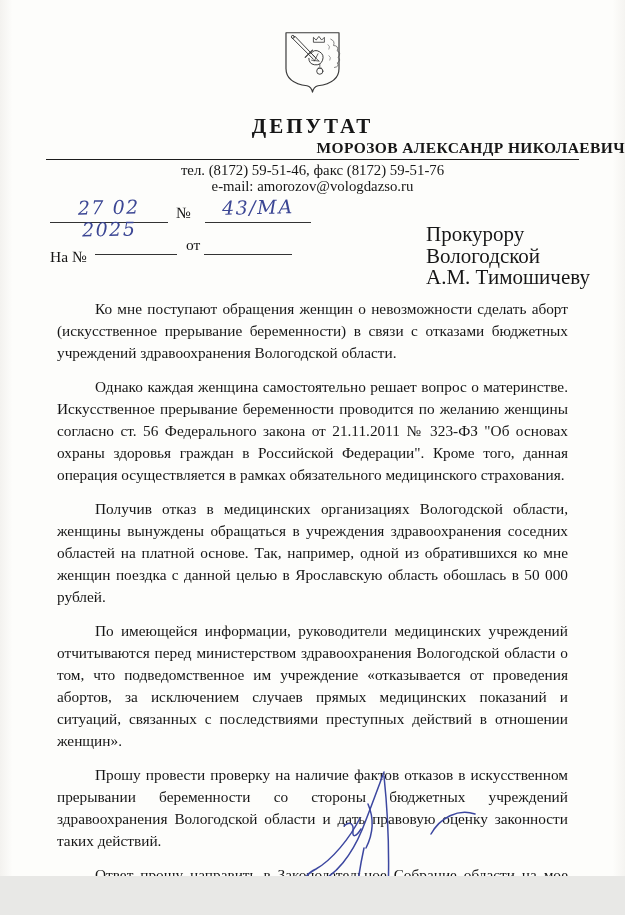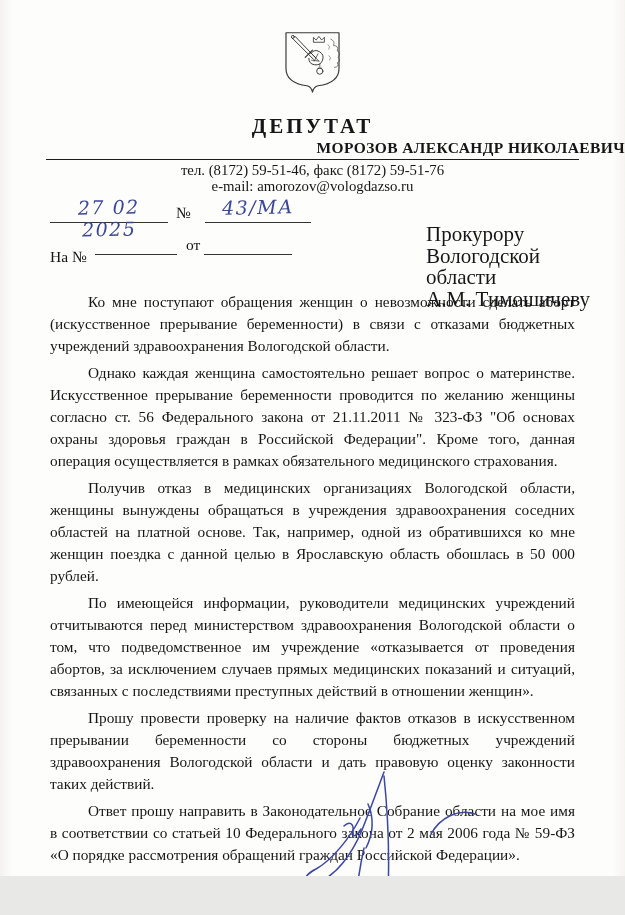--- a/index.html
+++ b/index.html
@@ -31,21 +31,21 @@
   .ref-no{position:absolute;left:126px;top:4px;font-size:15.5px;}
   .ref-num{position:absolute;left:155px;top:-4px;width:106px;text-align:center;border-bottom:1.1px solid #333;height:26px;}
   .reply-row{position:absolute;left:0;top:36px;font-size:15.5px;}
   .reply-label{position:absolute;left:0;top:12px;white-space:nowrap;}
   .reply-u1{position:absolute;left:45px;top:3px;width:82px;height:15px;}
   .reply-from{position:absolute;left:136px;top:0;text-align:center;}
   .reply-u2{position:absolute;left:154px;top:3px;width:88px;height:15px;}
   .recipient{position:absolute;left:426px;top:0;width:190px;font-size:21px;line-height:21.5px;margin-top:24px;}
   .main{margin:0 45px;}
   .salutation{text-align:center;font-size:15.6px;margin:2px 0 7px 0;}
-  .main p{margin:5px;font-size:15.3px;line-height:22px;text-align:justify;text-indent:38px;}
+  .main p{margin:12px;font-size:15.3px;line-height:22px;text-align:justify;text-indent:38px;}
   .executor{position:absolute;left:47px;top:876px;font-size:16px;letter-spacing:.2px;color:#222;}
   .signature-svg{position:absolute;left:298px;top:766px;pointer-events:none;}
 </style>
 </head>
 <body>
 
 <div class="page">
 
   <div class="letterhead">
     <svg class="emblem" viewBox="0 0 64 70" width="59" height="64">
@@ -79,21 +79,20 @@
       <span class="ref-num"><span class="hw">43/МА</span></span>
       <div class="reply-row">
         <span class="reply-label">На №</span>
         <span class="u-line reply-u1"></span>
         <span class="reply-from">от</span>
         <span class="u-line reply-u2"></span>
       </div>
     </div>
     <div class="recipient">
       <div>Прокурору Вологодской</div>
-      <div>области</div>
       <div>А.М. Тимошичеву</div>
     </div>
   </div>
 
   <div class="main">
     <p>Ко мне поступают обращения женщин о невозможности сделать аборт (искусственное прерывание беременности) в связи с отказами бюджетных учреждений здравоохранения Вологодской области.</p>
     <p>Однако каждая женщина самостоятельно решает вопрос о материнстве. Искусственное прерывание беременности проводится по желанию женщины согласно ст. 56 Федерального закона от 21.11.2011 № 323-ФЗ "Об основах охраны здоровья граждан в Российской Федерации". Кроме того, данная операция осуществляется в рамках обязательного медицинского страхования.</p>
     <p>Получив отказ в медицинских организациях Вологодской области, женщины вынуждены обращаться в учреждения здравоохранения соседних областей на платной основе. Так, например, одной из обратившихся ко мне женщин поездка с данной целью в Ярославскую область обошлась в 50 000 рублей.</p>
     <p>По имеющейся информации, руководители медицинских учреждений отчитываются перед министерством здравоохранения Вологодской области о том, что подведомственное им учреждение «отказывается от проведения абортов, за исключением случаев прямых медицинских показаний и ситуаций, связанных с последствиями преступных действий в отношении женщин».</p>
     <p>Прошу провести проверку на наличие фактов отказов в искусственном прерывании беременности со стороны бюджетных учреждений здравоохранения Вологодской области и дать правовую оценку законности таких действий.</p>

